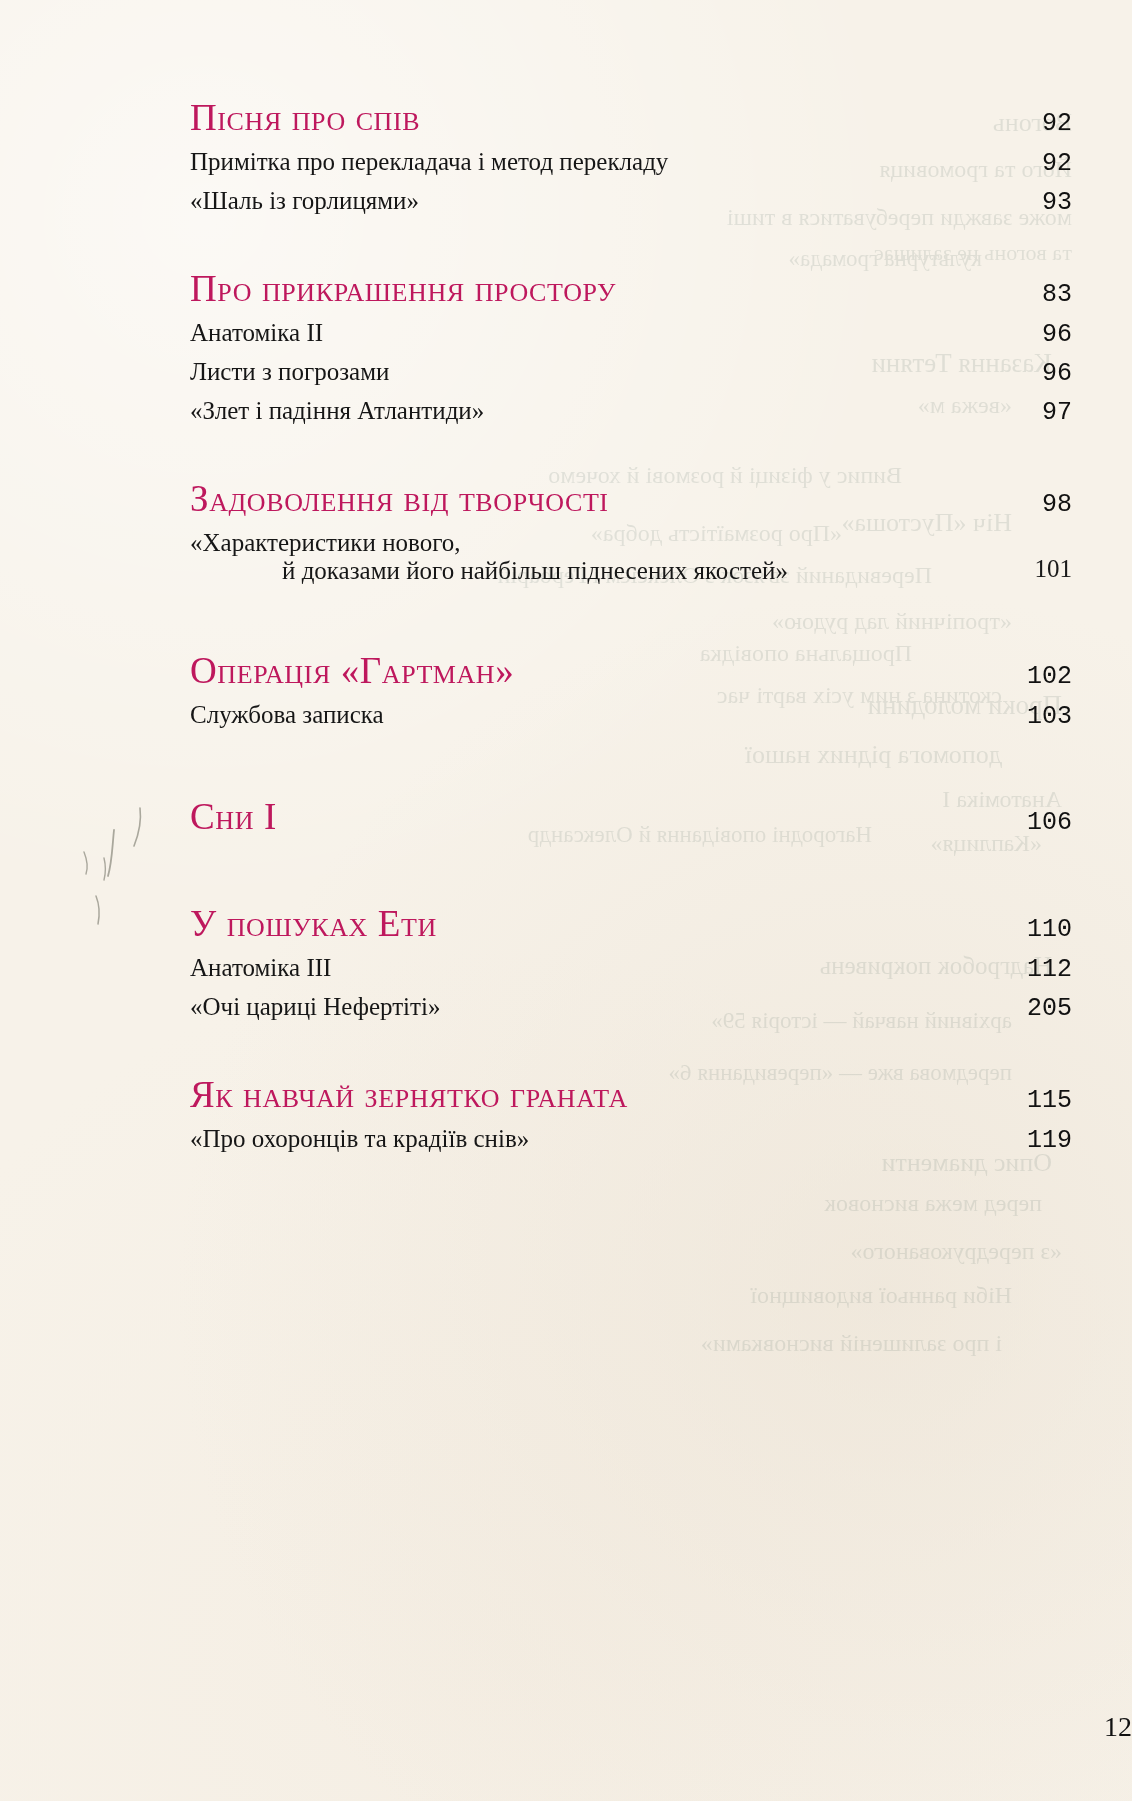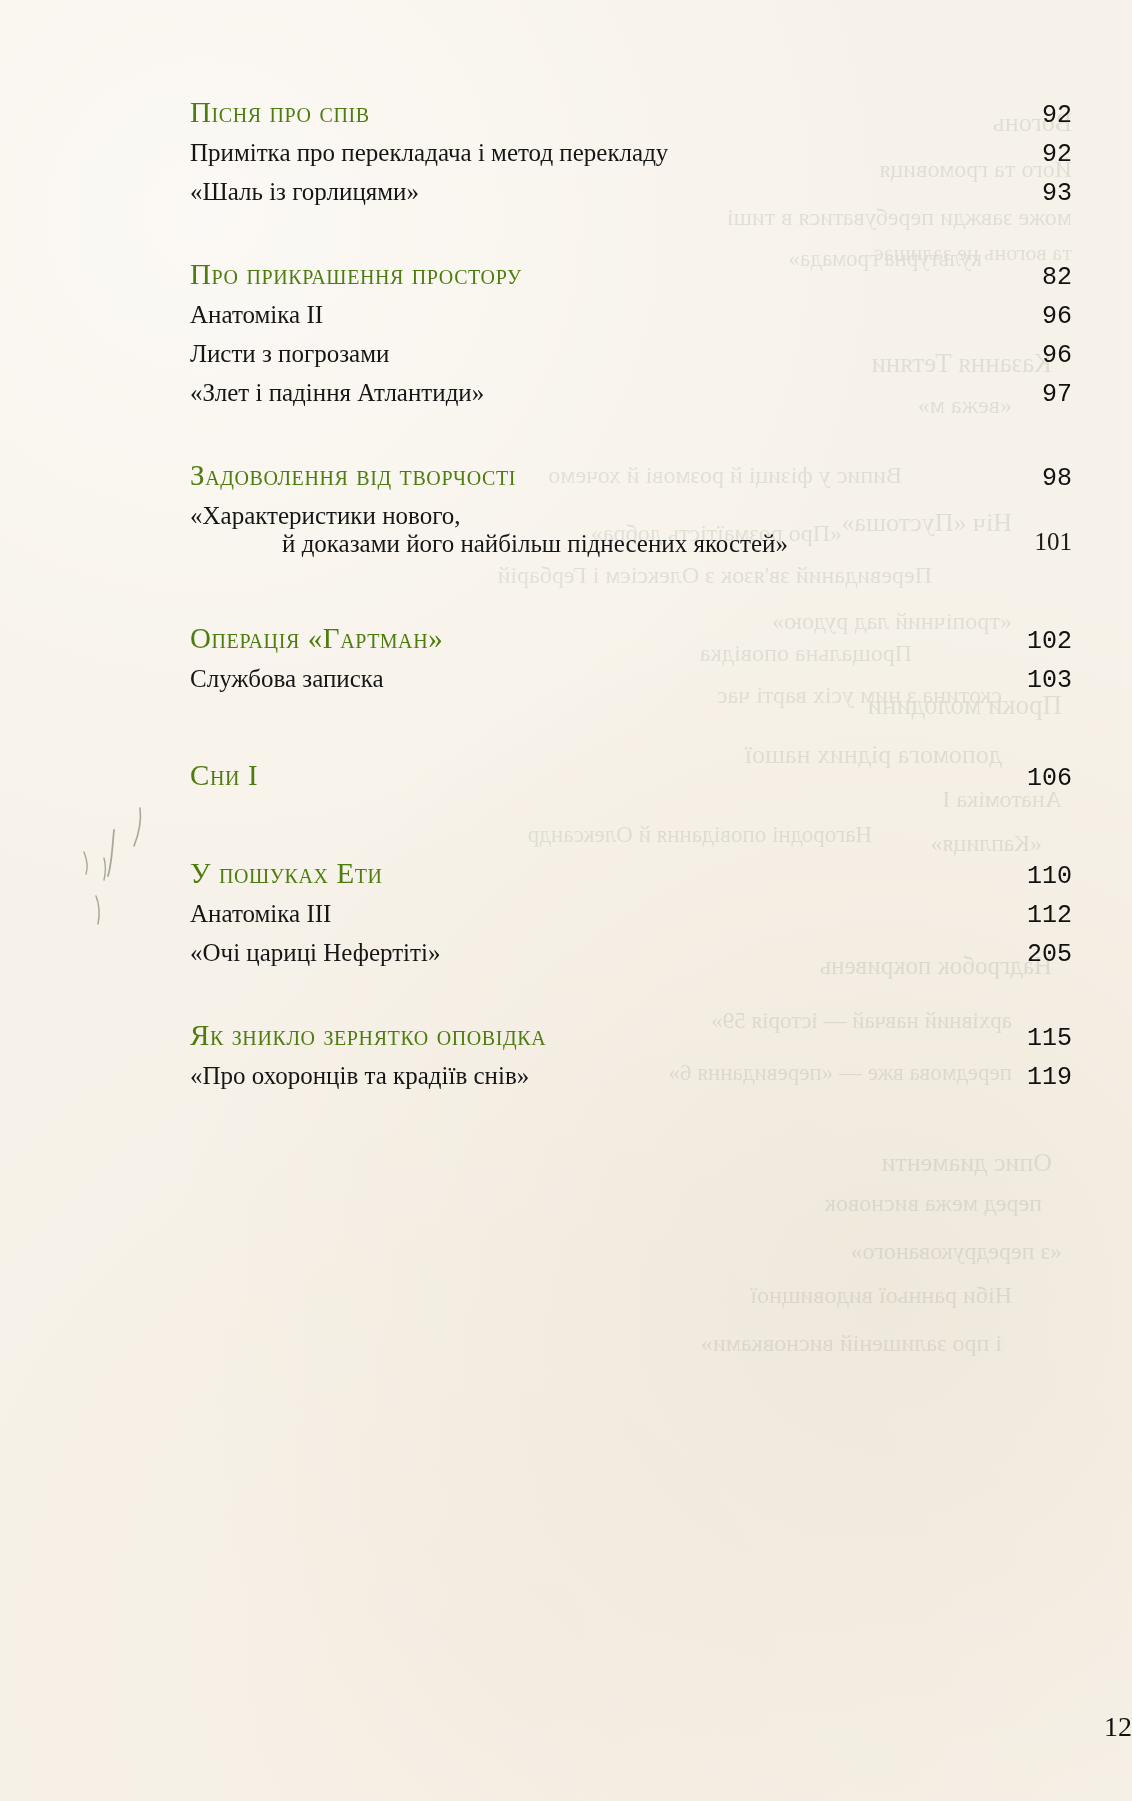--- a/index.html
+++ b/index.html
@@ -65,25 +65,25 @@
   .row .pg {
     flex: 0 0 auto;
     font-size: 25px;
     color: #111;
     font-family: Liberation Mono, monospace;
     min-width: 52px;
     text-align: right;
   }
   
   .maj .txt {
-    font-size: 29px;
+    font-size: 37px;
     letter-spacing: 0.6px;
     font-variant: small-caps;
     text-transform: none;
-    color: #4d7c0f;
+    color: #be185d;
   }
   .maj .pg {
     font-size: 25px;
   }
   .sub .txt {
     font-size: 25px;
     color: #161616;
   }
   .quote .txt {
     font-size: 25px;
@@ -188,21 +188,21 @@
         <span class="txt">«Шаль із горлицями»</span>
         <span class="pg">93</span>
       </div>
     </div>
 
     <div class="gap-md"></div>
 
     <div class="group">
       <div class="row maj">
         <span class="txt">Про прикрашення простору</span>
-        <span class="pg">82</span>
+        <span class="pg">83</span>
       </div>
       <div class="row sub">
         <span class="txt">Анатоміка II</span>
         <span class="pg">96</span>
       </div>
       <div class="row sub">
         <span class="txt">Листи з погрозами</span>
         <span class="pg">96</span>
       </div>
       <div class="row quote">
@@ -263,21 +263,21 @@
       <div class="row quote">
         <span class="txt">«Очі цариці Нефертіті»</span>
         <span class="pg">205</span>
       </div>
     </div>
 
     <div class="gap-md"></div>
 
     <div class="group">
       <div class="row maj">
-        <span class="txt">Як зникло зернятко оповідка</span>
+        <span class="txt">Як навчай зернятко граната</span>
         <span class="pg">115</span>
       </div>
       <div class="row quote">
         <span class="txt">«Про охоронців та крадіїв снів»</span>
         <span class="pg">119</span>
       </div>
     </div>
 
   </div>
 </div>

